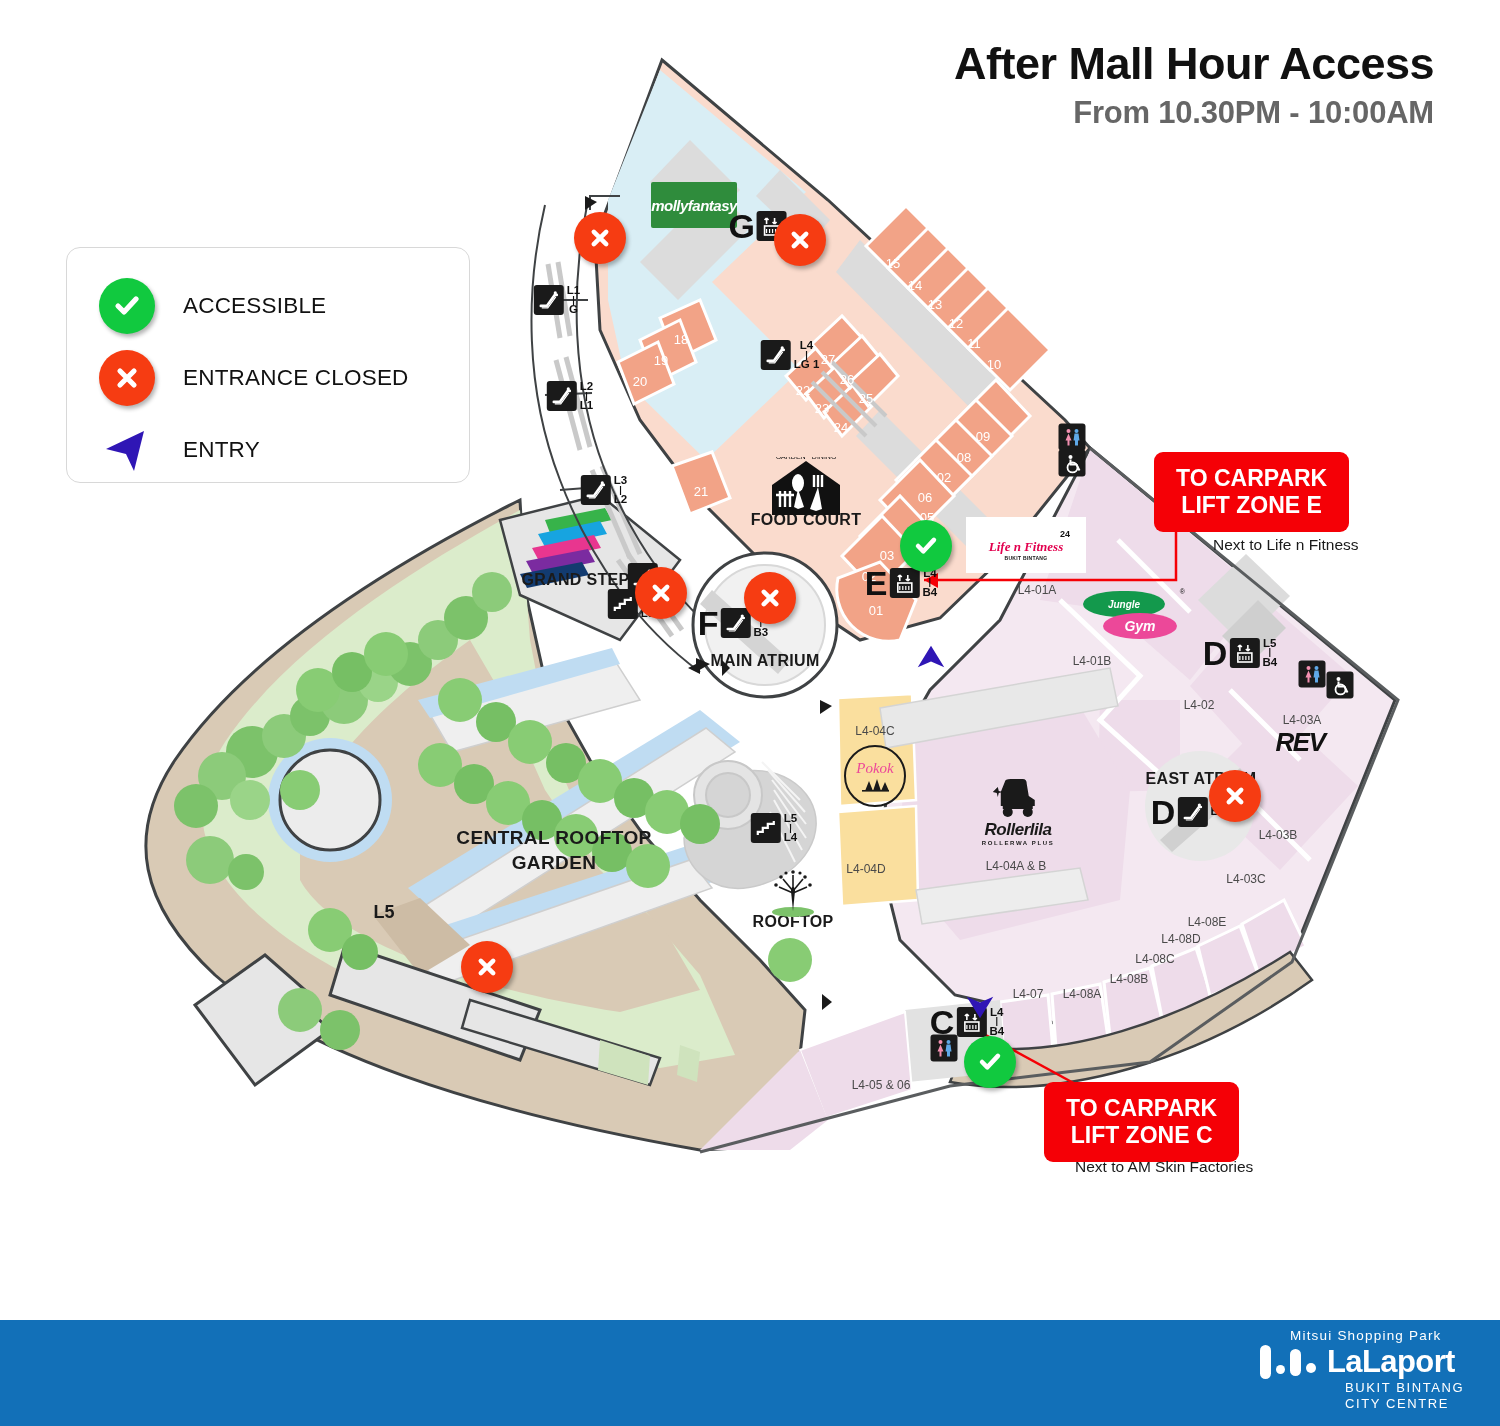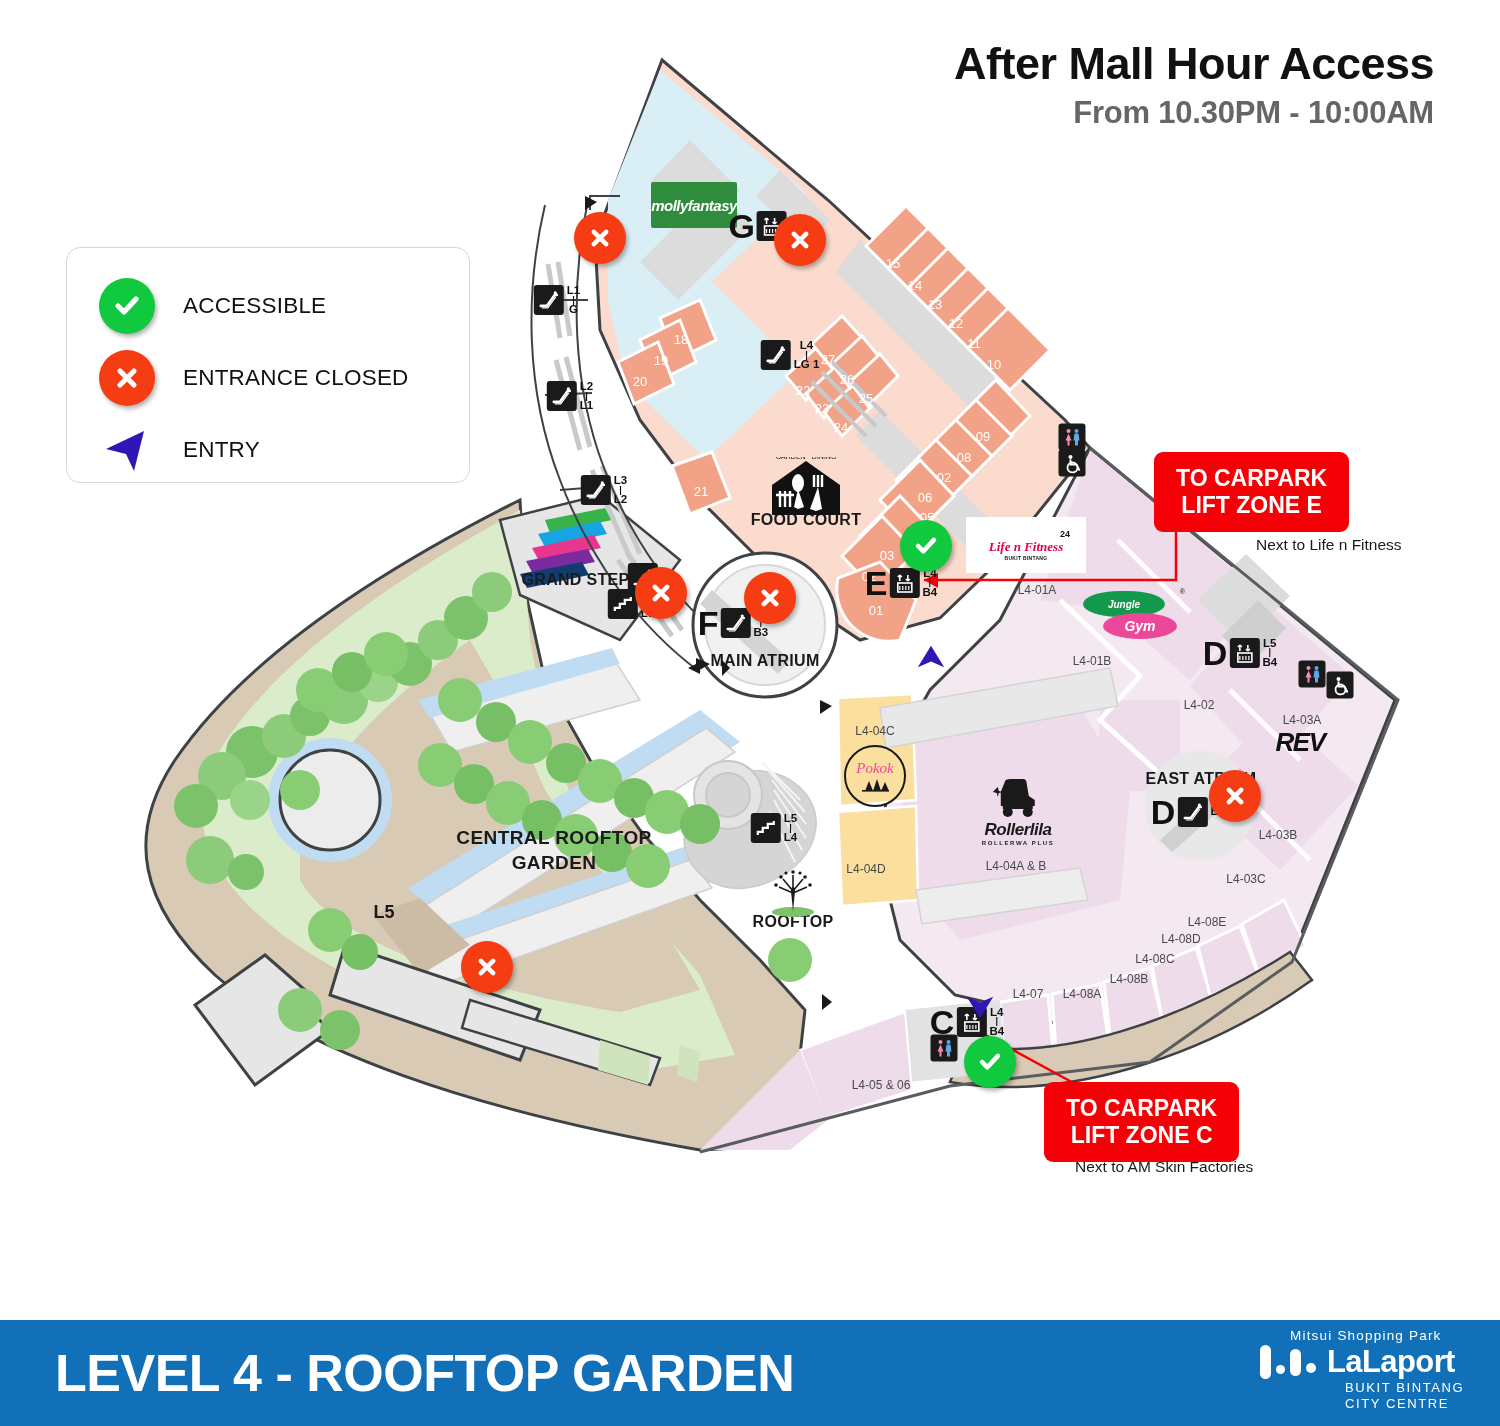--- a/index.html
+++ b/index.html
@@ -897,21 +897,21 @@
         <span style="display:block;transform:rotate(180deg)"><svg width="34" height="34" viewBox="0 0 54 54">
             <path d="M27 6 L48 40 L27 31 L6 40 Z" fill="#2f16b5"></path>
           </svg></span>
       </div>
     </div>
 
   <div class="callout" style="left:1154px; top:452px;">
     <div>TO CARPARK</div>
     <div>LIFT ZONE E</div>
   </div>
-  <div class="callout-sub" style="left:1256px; top:536px;">Next to Life n Fitness</div>
+  <div class="callout-sub" style="left:1213px; top:536px;">Next to Life n Fitness</div>
 
   <div class="callout" style="left:1044px; top:1082px;">
     <div>TO CARPARK</div>
     <div>LIFT ZONE C</div>
   </div>
   <div class="callout-sub" style="left:1075px; top:1158px;">Next to AM Skin Factories</div>
 
   <div id="legend">
     <div class="legend-row">
       <span class="badge ok">
@@ -933,21 +933,20 @@
       <span class="entry-tri">
         <svg width="54" height="54" viewBox="0 0 54 54">
             <path d="M6 26 L44 8 L34 48 L26 31 Z" fill="#2f16b5"></path>
           </svg>
       </span>
       <span class="legend-label">ENTRY</span>
     </div>
   </div>
 
   <div id="footer">
-    <div id="footer-title">LEVEL 4 - ROOFTOP GARDEN</div>
     <div id="brand">
       <div id="brand-top">Mitsui  Shopping  Park</div>
       <div id="brand-mid">
         <span class="dotmark">
           <i style="width:11px;height:34px;border-radius:6px;"></i>
           <i style="width:9px;height:9px;margin-bottom:-14px;"></i>
           <i style="width:11px;height:27px;border-radius:6px;"></i>
           <i style="width:10px;height:10px;margin-bottom:-12px;"></i>
         </span>
         <span id="brand-word">LaLaport</span>

